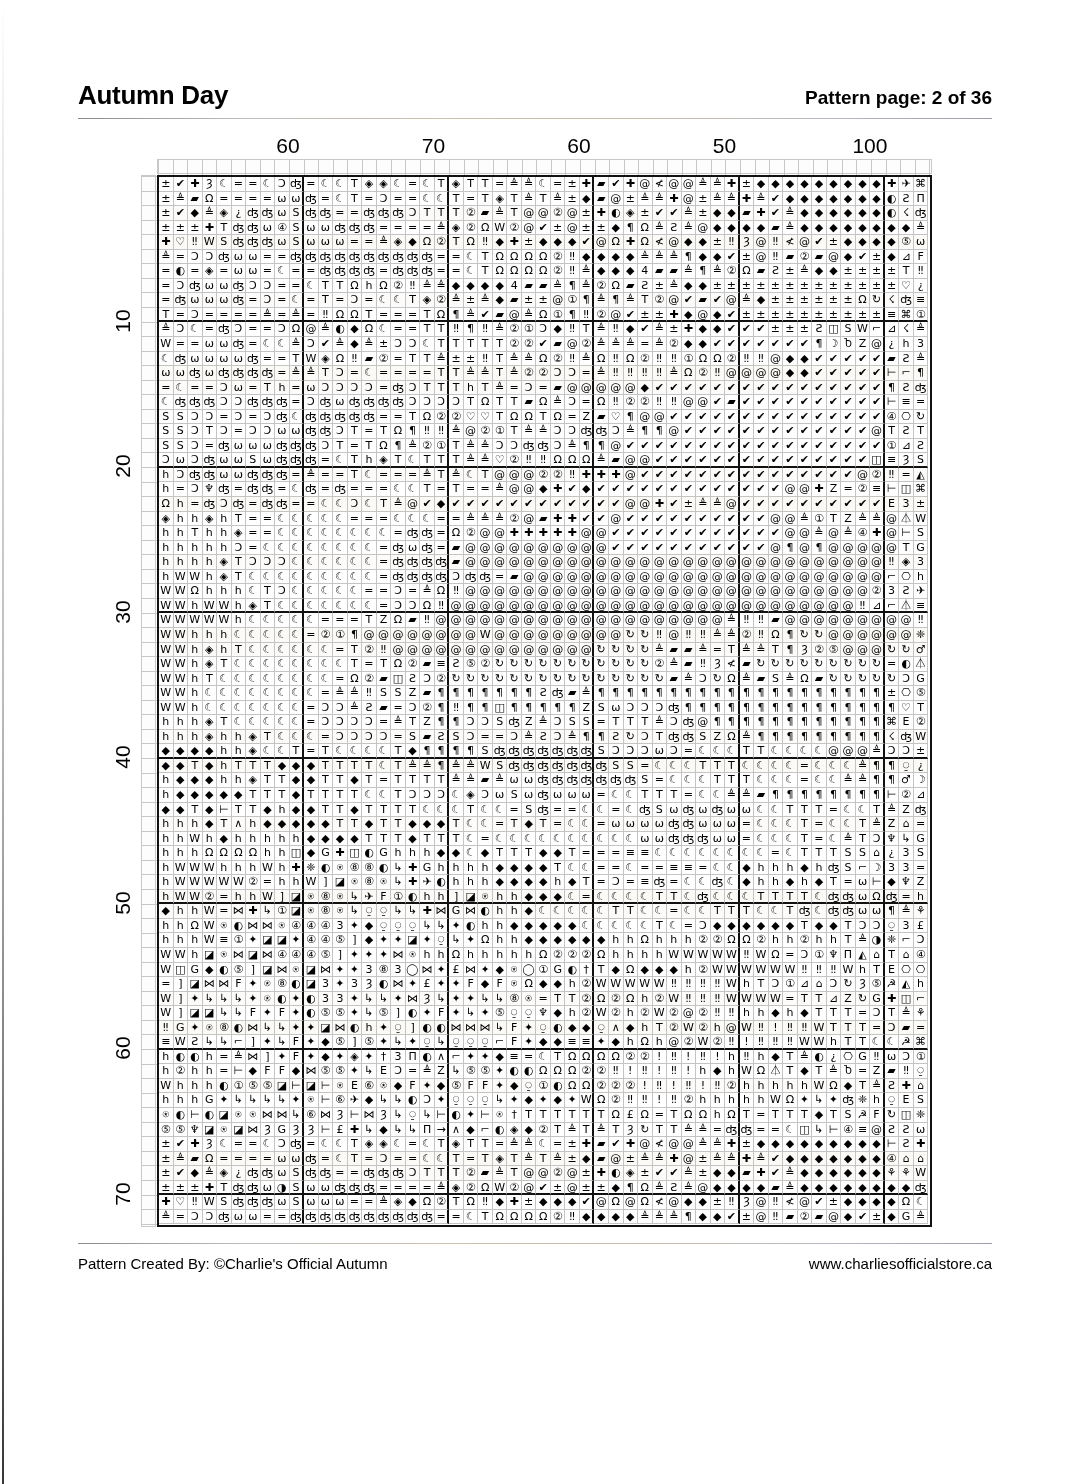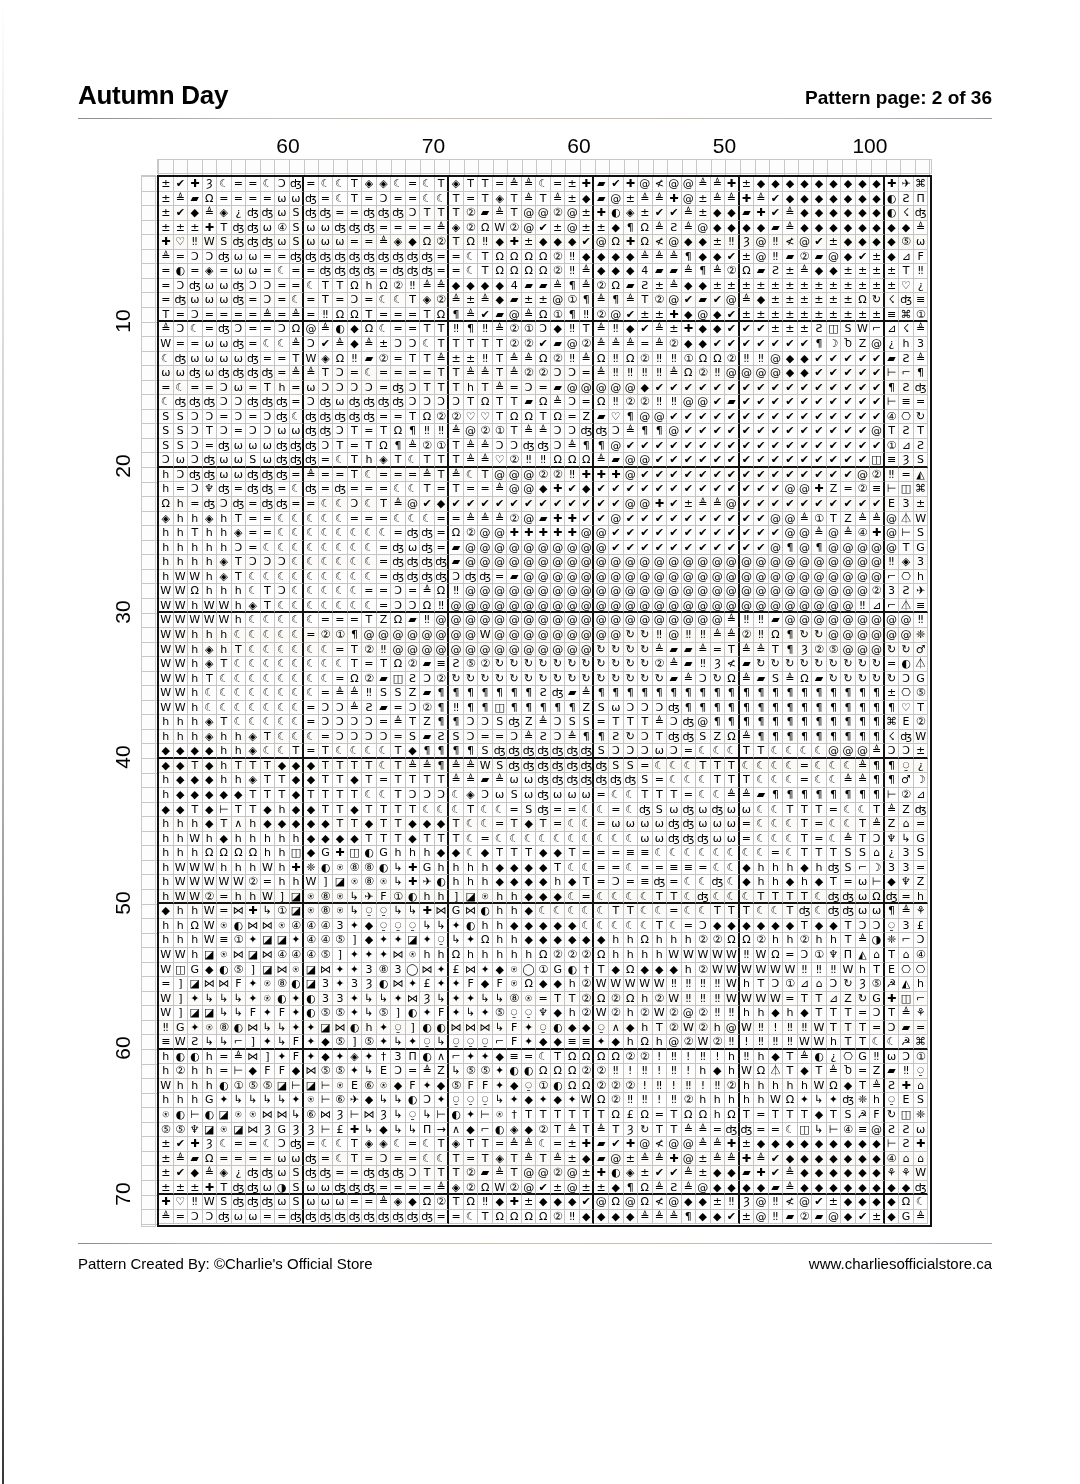--- a/index.html
+++ b/index.html
@@ -4274,15 +4274,15 @@
         <div class="cell tr">±</div>
         <div class="cell">◆</div>
         <div class="cell">G</div>
         <div class="cell">≜</div>
       </div>
     </div>
 </div>
 
 <div class="rule rule-bottom"></div>
 <div class="footer">
-  <div class="footer-left">Pattern Created By: ©Charlie's Official Store</div>
+  <div class="footer-left">Pattern Created By: ©Charlie's Official Autumn</div>
   <div class="footer-right">www.charliesofficialstore.ca</div>
 </div>
 
 </body></html>

